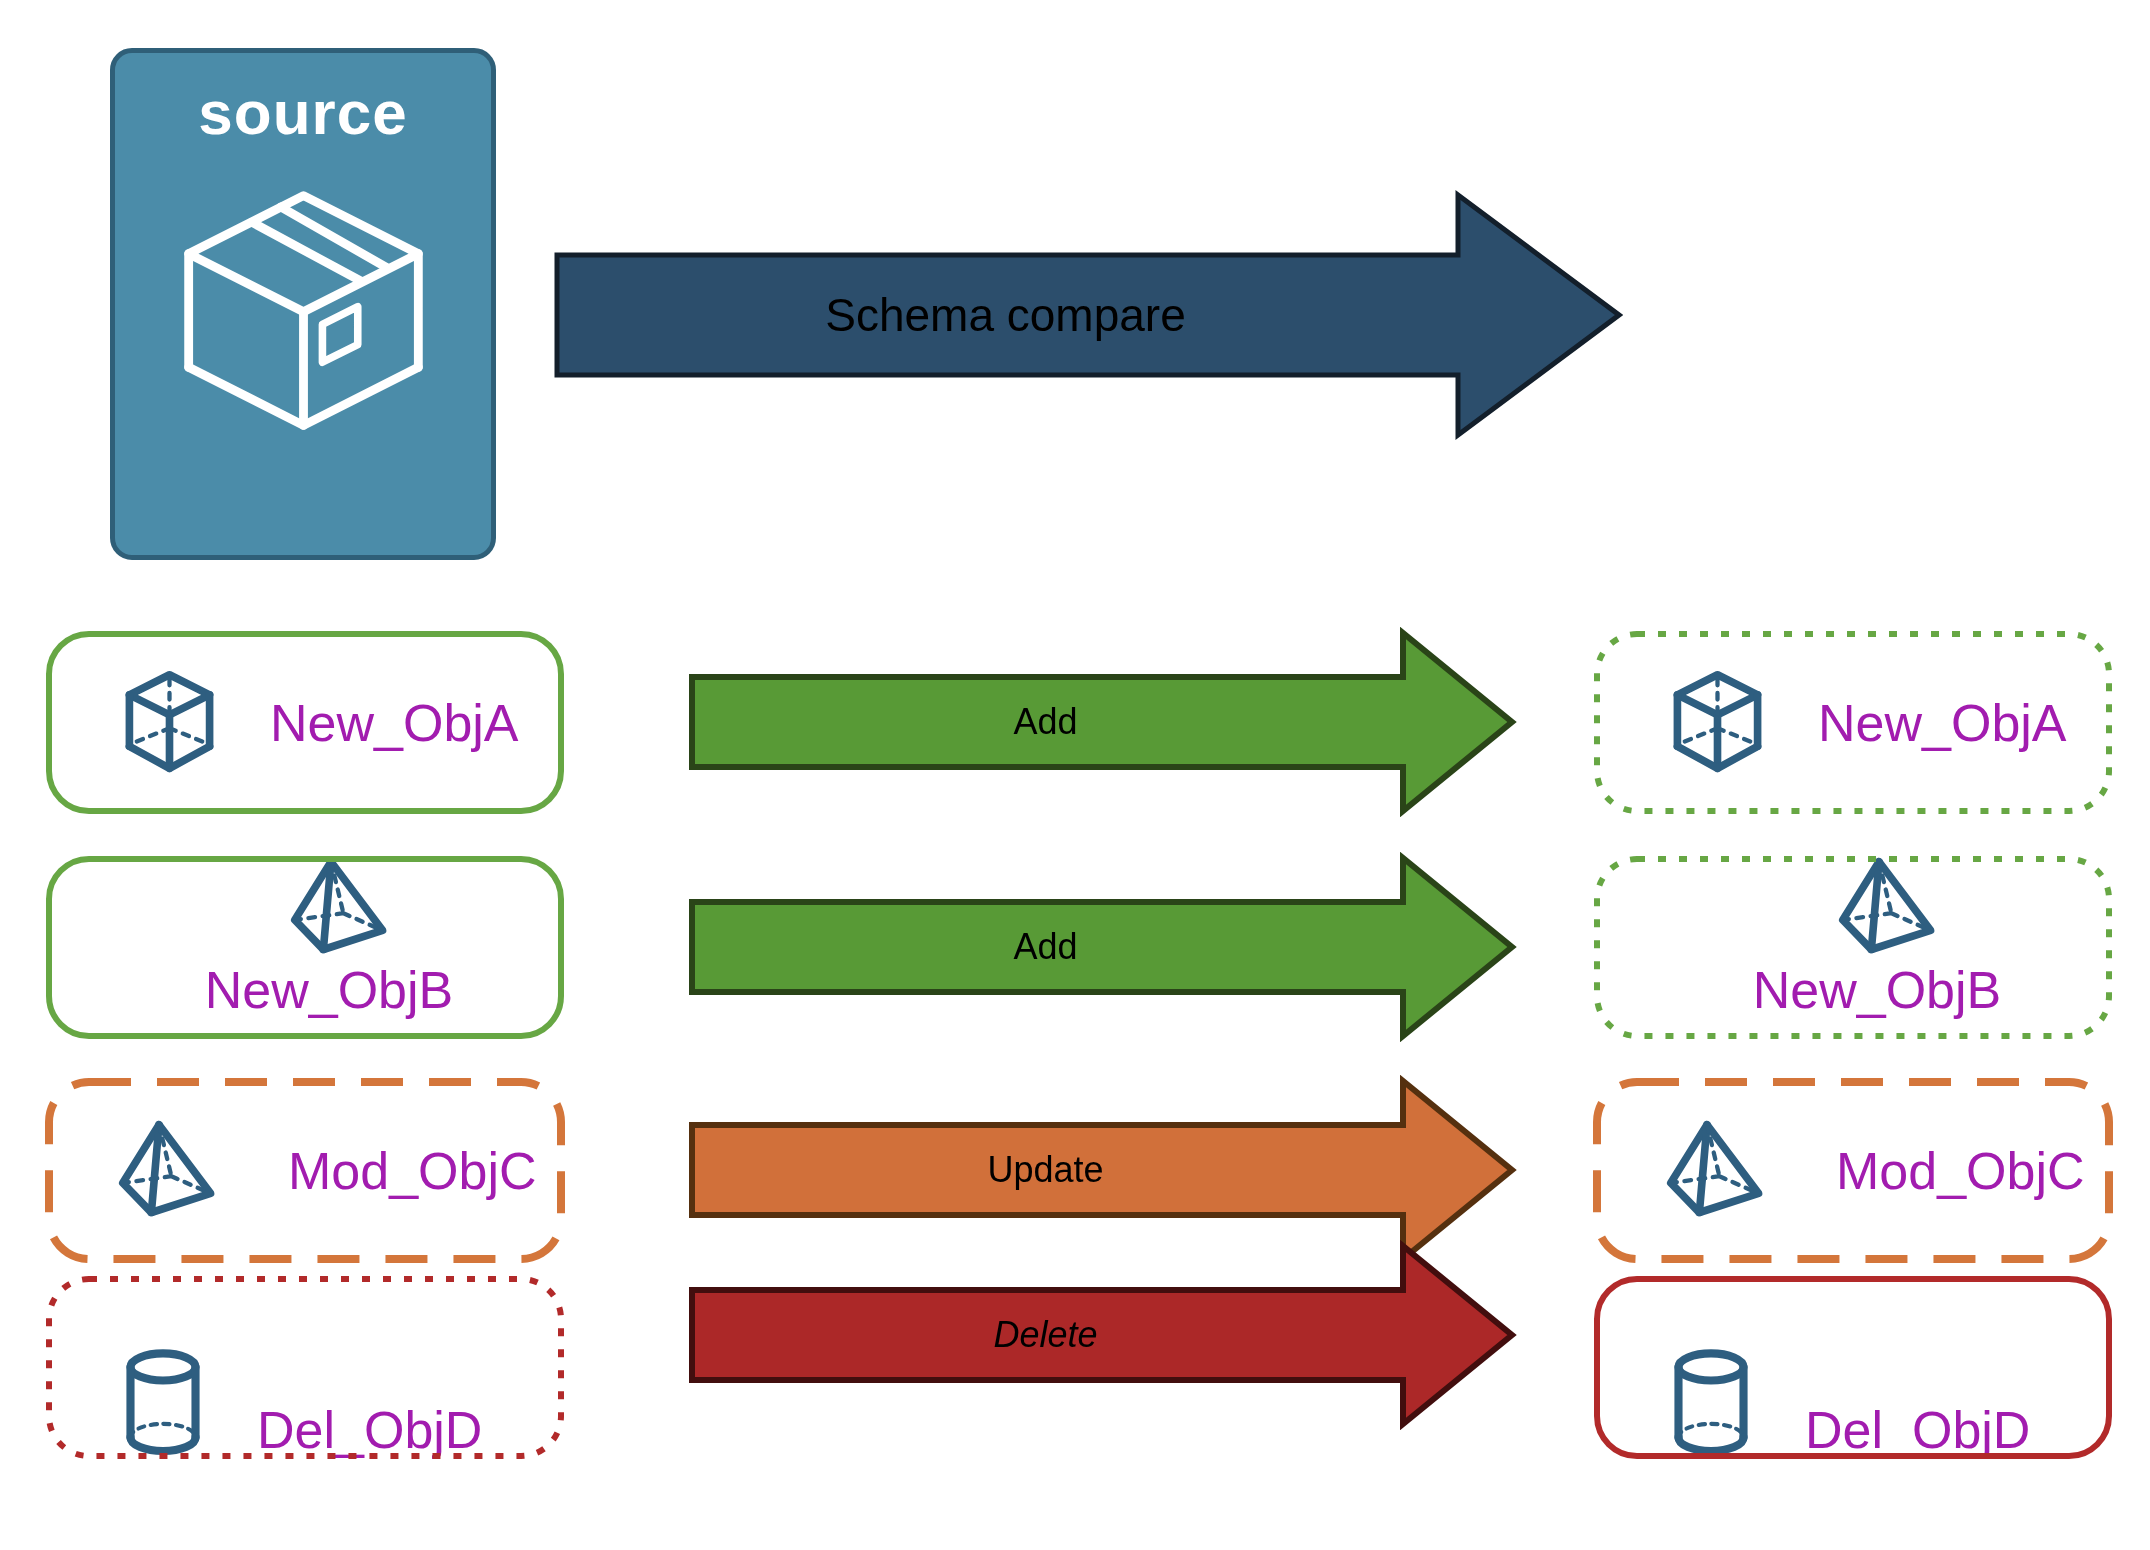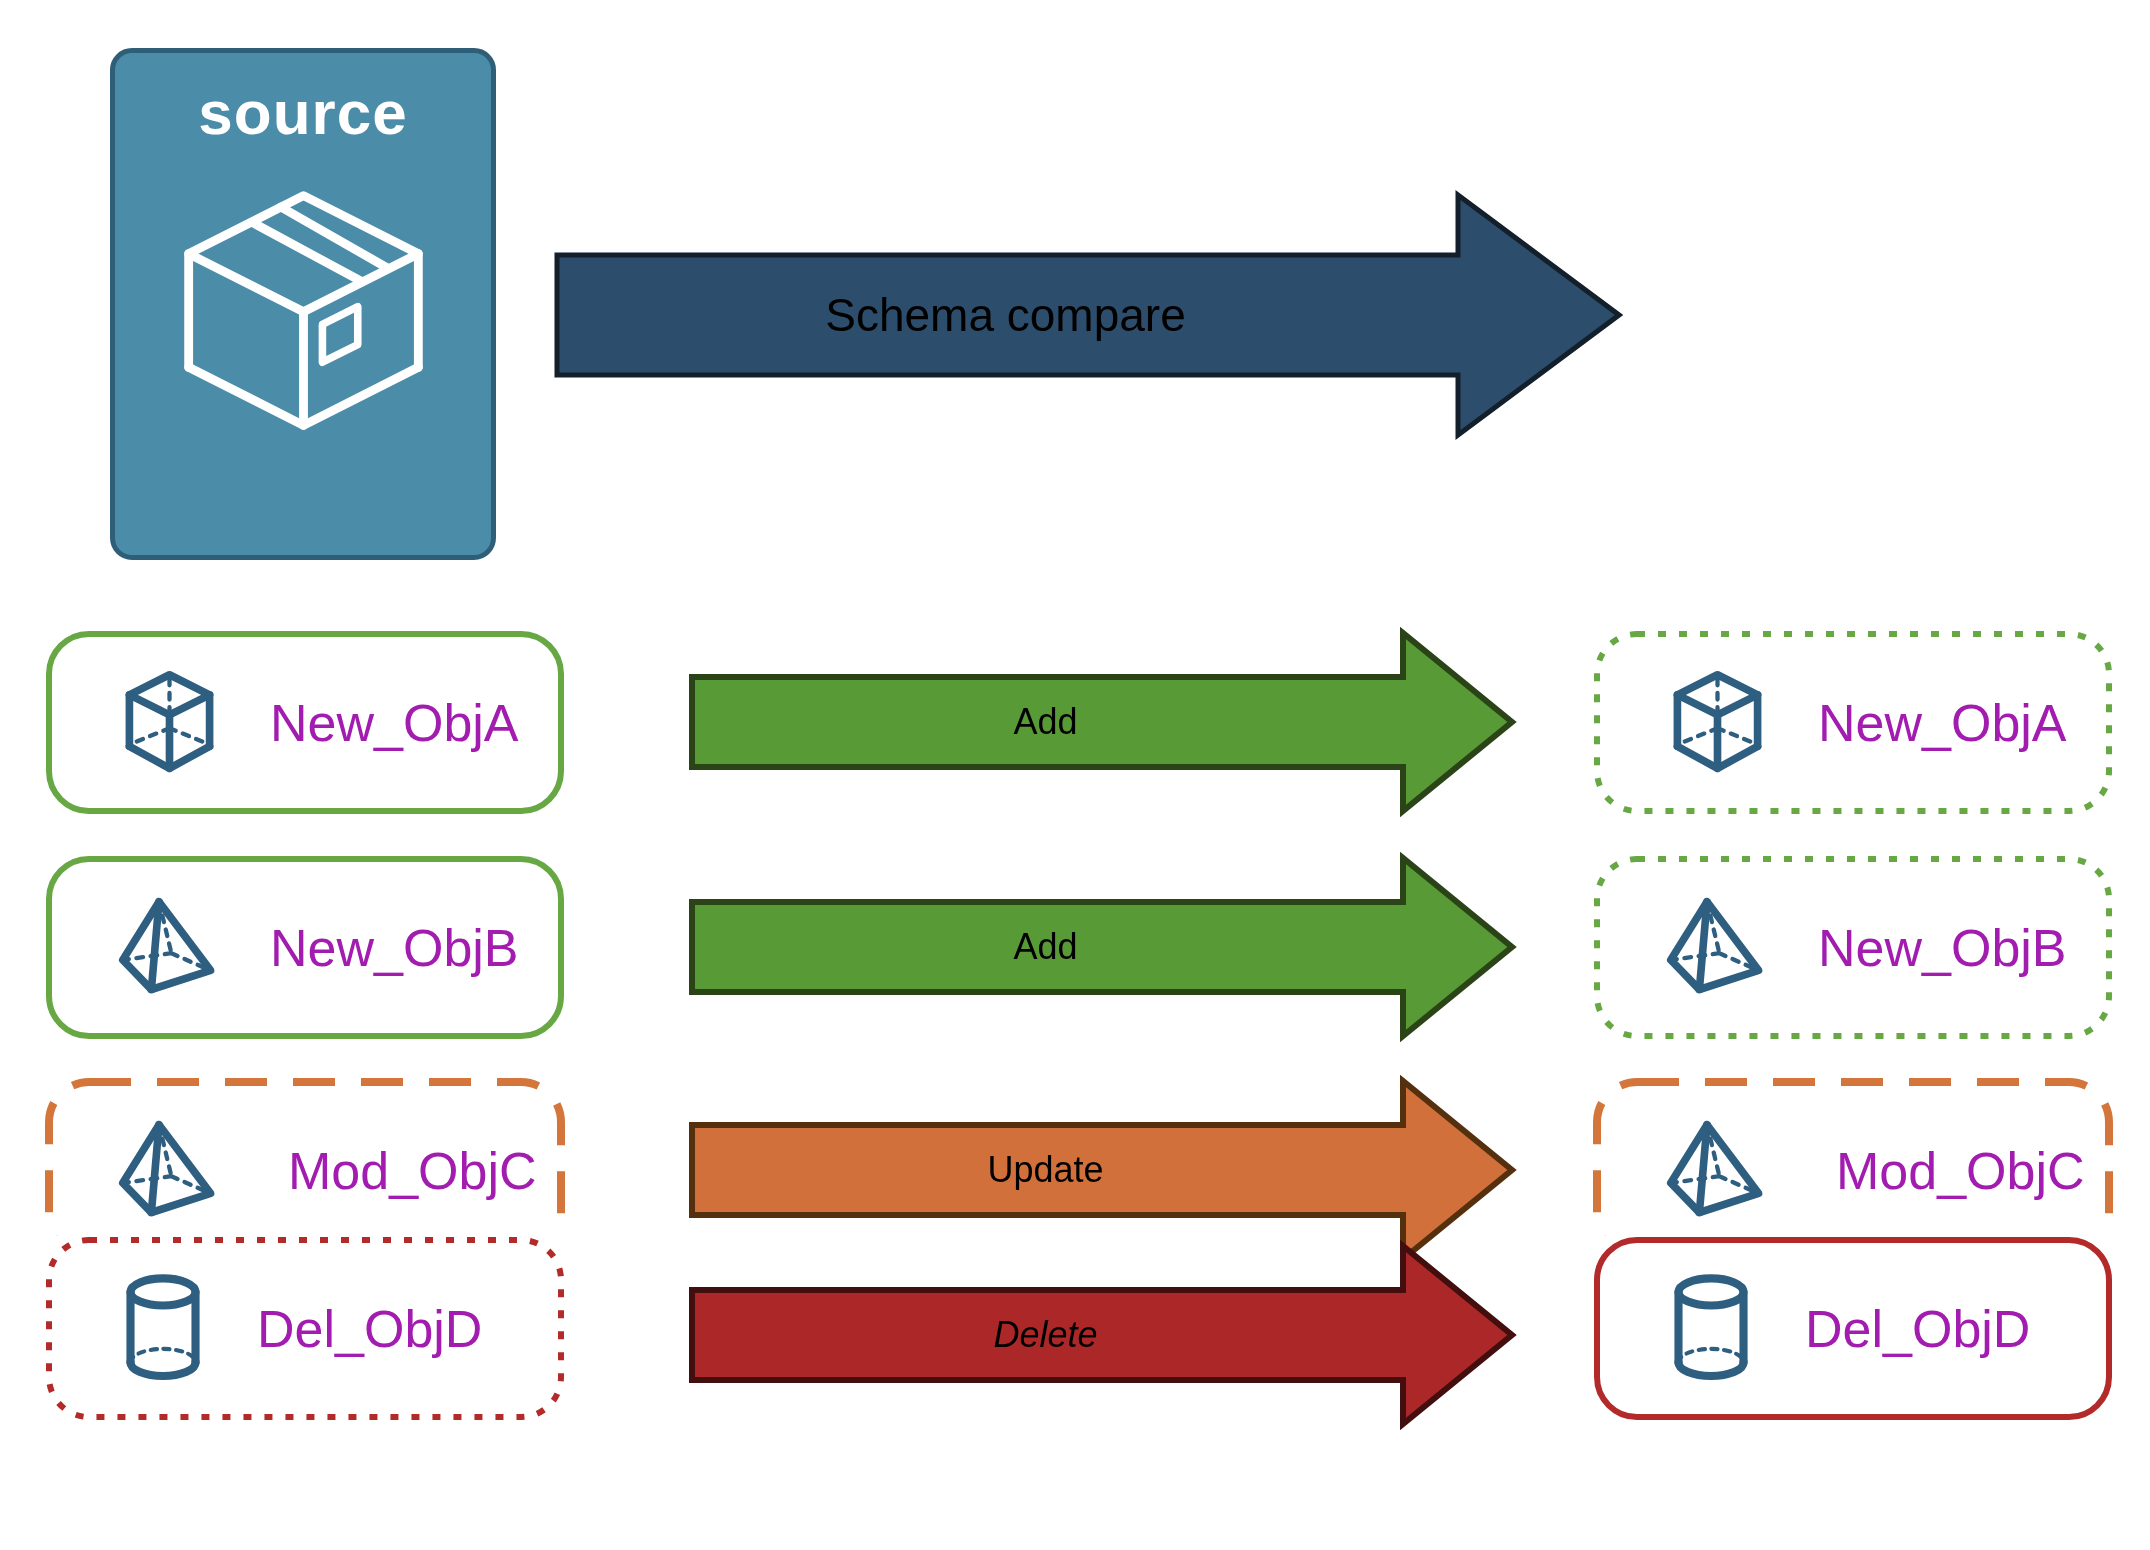--- a/index.html
+++ b/index.html
@@ -47,21 +47,21 @@
   .st-solid-green rect{stroke:#67A744;}
   .st-dotted-green rect{stroke:#67A744;stroke-dasharray:8 13;}
   .st-dashed-orange rect{stroke:#D4763B;stroke-width:8;stroke-dasharray:42 26;}
   .st-dotted-red rect{stroke:#B22A2A;stroke-dasharray:8 13;}
   .st-solid-red rect{stroke:#B22A2A;}
   .obj-icon{margin-left:72px;flex:0 0 auto;}
   .obj-label{font-size:52px;color:#a21caf;margin-left:48px;white-space:nowrap;}
 
   .col-left{left:45px;}
   .col-right{left:1593px;}
-  .r1{top:630px;} .r2{top:855px;} .r3{top:1078px;gap:18px;} .r4{top:1236px;}
+  .r1{top:630px;} .r2{top:855px;flex-direction:column;} .r3{top:1078px;gap:18px;} .r4{top:1275px;align-items:flex-end;}
   .ar1{top:627px;} .ar2{top:852px;} .ar3{top:1075px;} .ar4{top:1240px;font-style:italic;}
 
   
   .blue-stroke{stroke:#2E5E80;fill:none;stroke-linejoin:round;stroke-linecap:round;}
   .white-stroke{stroke:#ffffff;fill:none;stroke-linejoin:round;stroke-linecap:round;}
 </style>
 </head>
 <body>
 
 <div class="canvas">

